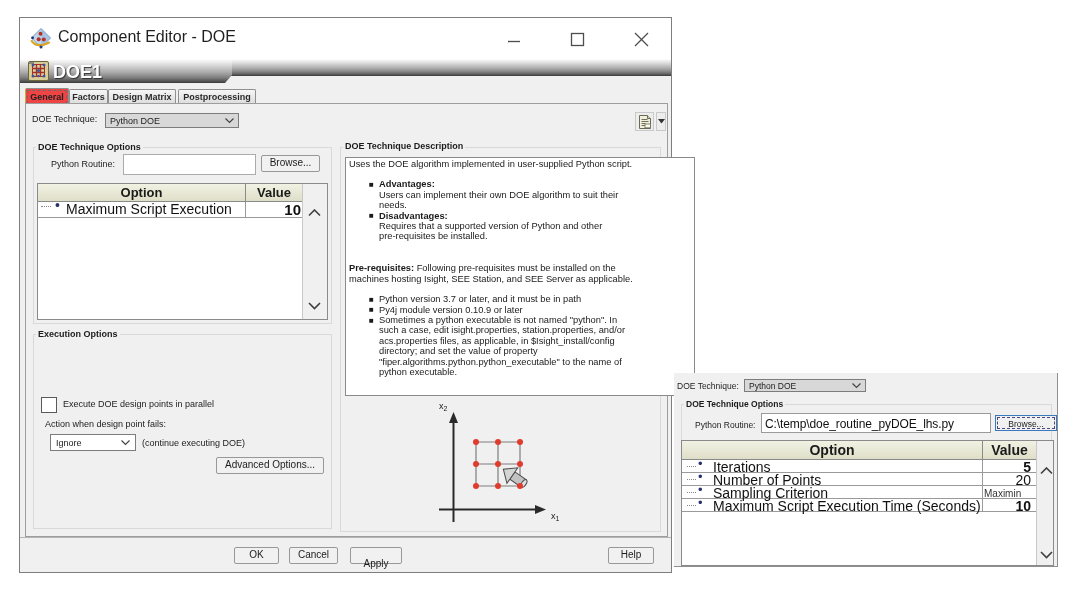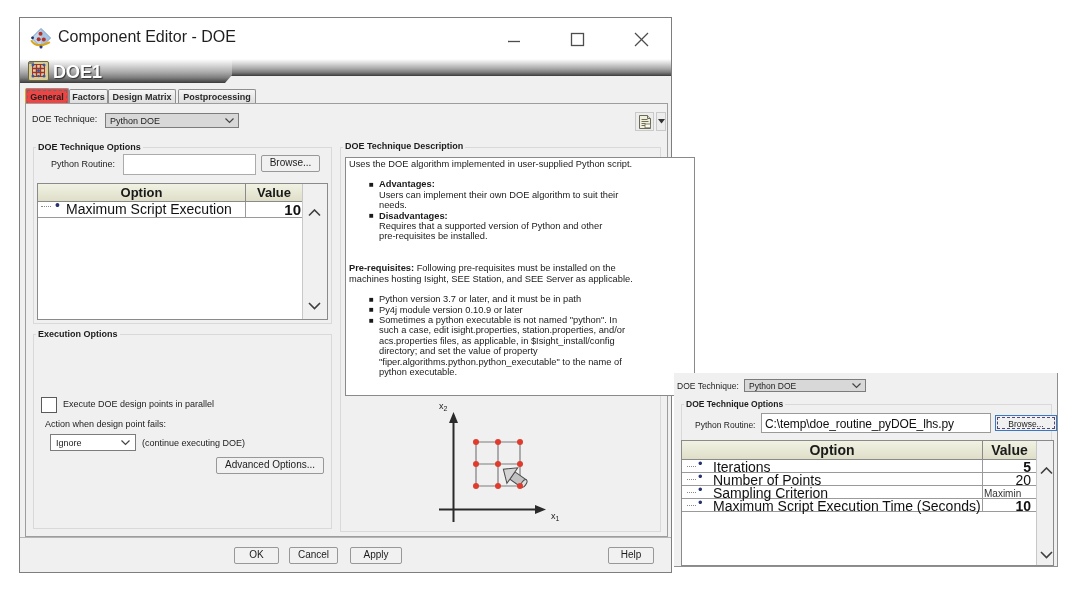--- a/index.html
+++ b/index.html
@@ -181,21 +181,21 @@
         <circle cx="73" cy="90" r="3"></circle>
         <circle cx="95" cy="90" r="3"></circle>
     </g>
     <text x="14" y="13" font-size="9" fill="#1a1a1a" font-family="Liberation Sans">x<tspan baseline-shift="-2" font-size="7">2</tspan></text>
     <text x="126" y="123" font-size="9" fill="#1a1a1a" font-family="Liberation Sans">x<tspan baseline-shift="-2" font-size="7">1</tspan></text>
   </svg>
 
   <div class="a" style="left:0;top:519px;width:651px;height:36px;border-top:1px solid #b5b5b5"></div>
   <div class="a b" style="left:214px;top:529px;width:45px;height:17px;padding-top:1px">OK</div>
   <div class="a b" style="left:269px;top:529px;width:49px;height:17px;padding-top:1px">Cancel</div>
-  <div class="a b" style="left:330px;top:529px;width:52px;height:17px;padding-top:1px">Apply</div>
+  <div class="a b" style="left:330px;top:529px;width:52px;height:17px;padding-top:10px">Apply</div>
   <div class="a b" style="left:588px;top:529px;width:46px;height:17px;padding-top:1px">Help</div>
 </div>
 
 <div class="a" style="left:674px;top:373px;width:384px;height:194px;background:#f0f0f0;border-right:1px solid #8f8f8f;border-bottom:1px solid #8f8f8f;box-sizing:border-box">
   <div class="a" style="left:3px;top:8px;font-size:8.5px;color:#1c1c1c;white-space:nowrap">DOE Technique:</div>
   <div class="a" style="left:70px;top:6px;width:122px;height:13px;background:#d8d8d8;border:1px solid #7c7c7c;box-sizing:border-box">
     <div style="position:absolute;left:4px;top:1px;font-size:8.5px;color:#1c1c1c">Python DOE</div>
     <svg class="a" style="right:4px;top:3px" width="9" height="6">
         <polyline points="0.5,0.5 4.5,4.5 8.5,0.5" class="chev"></polyline>
       </svg>

